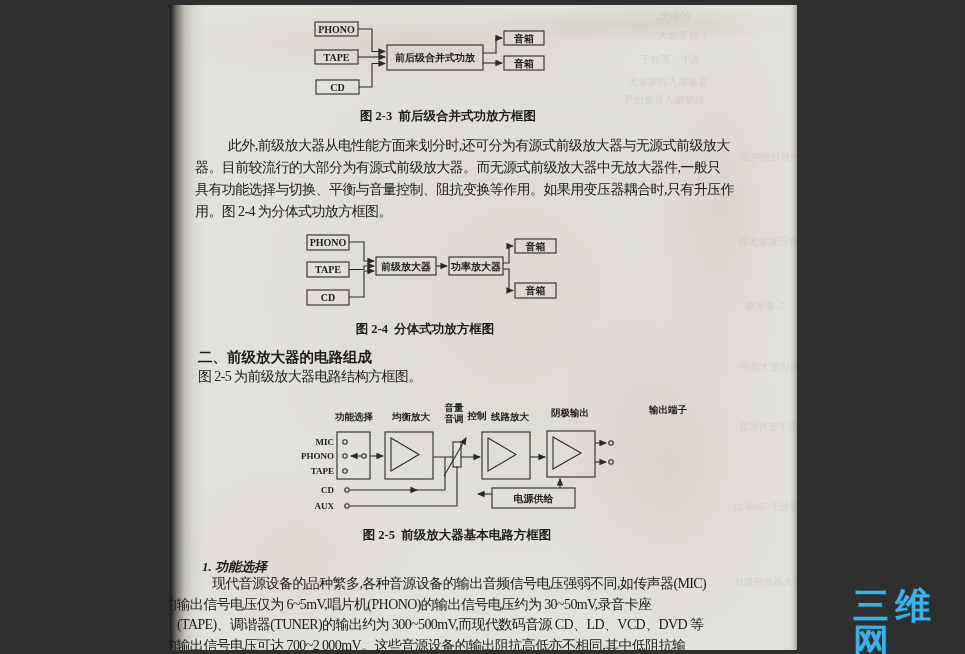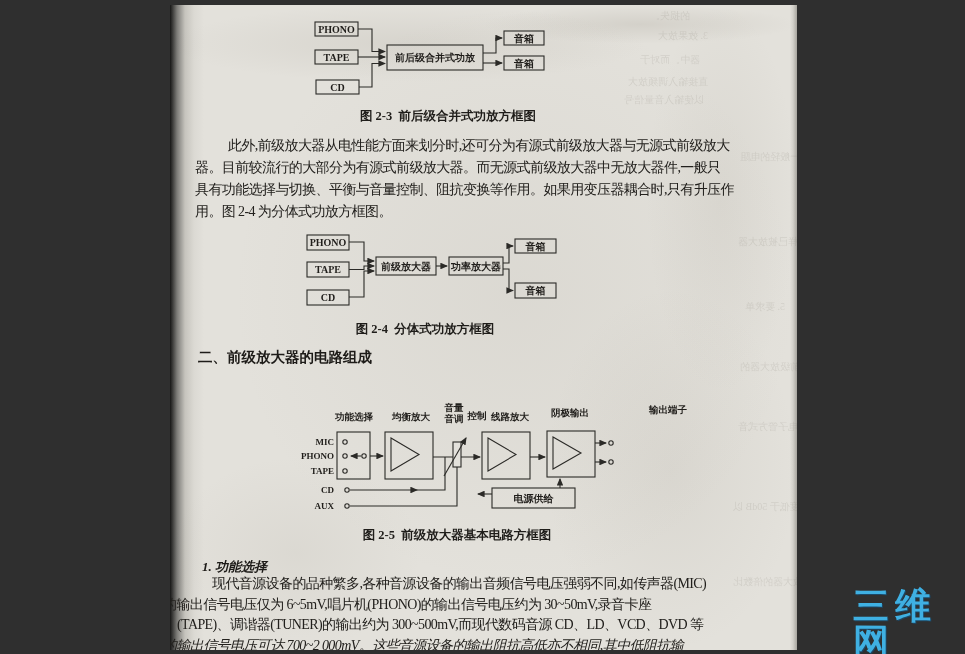--- a/index.html
+++ b/index.html
@@ -97,20 +97,21 @@
       <text class="boxlabel" x="28" y="42.5" text-anchor="middle">TAPE</text>
       <text class="boxlabel" x="28" y="70.5" text-anchor="middle">CD</text>
       <text class="boxlabel" x="106" y="39.5" text-anchor="middle">前级放大器</text>
       <text class="boxlabel" x="176" y="39.5" text-anchor="middle">功率放大器</text>
       <text class="boxlabel" x="235.5" y="19.5" text-anchor="middle">音箱</text>
       <text class="boxlabel" x="235.5" y="64" text-anchor="middle">音箱</text>
     </svg>
     <div class="cap" style="left:135px;top:316px;width:240px;">图 2-4  分体式功放方框图</div>
 
     <div class="hd" style="left:28px;top:343px;">二、前级放大器的电路组成</div>
+    <div class="tl" style="left:28px;top:365px;">图 2-5 为前级放大器电路结构方框图。</div>
 
     <svg class="fig" style="left:120px;top:394px;" width="460" height="126" viewBox="0 0 460 126">
       <g fill="none" stroke="#2b2a27" stroke-width="1.1">
         <rect x="47" y="33" width="33" height="47"></rect>
         <circle cx="55" cy="43" r="2.2"></circle>
         <circle cx="55" cy="57" r="2.2"></circle>
         <circle cx="55" cy="72" r="2.2"></circle>
         <circle cx="74" cy="57" r="2.2"></circle>
         <path d="M71,57 H61" marker-end="url(#ah)"></path>
         <path d="M80,57 H93" marker-end="url(#ah)"></path>
@@ -151,21 +152,21 @@
       <text class="inlabel" x="44" y="94" text-anchor="end">CD</text>
       <text class="inlabel" x="44" y="110" text-anchor="end">AUX</text>
       <text class="boxlabel" x="243.5" y="102.5" text-anchor="middle">电源供给</text>
     </svg>
     <div class="cap" style="left:147px;top:522px;width:280px;">图 2-5  前级放大器基本电路方框图</div>
 
     <div class="sub" style="left:32px;top:553px;">1. 功能选择</div>
     <div class="tl" style="left:42px;top:572px;">现代音源设备的品种繁多,各种音源设备的输出音频信号电压强弱不同,如传声器(MIC)</div>
     <div class="tl" style="left:-7px;top:593px;">的输出信号电压仅为 6~5mV,唱片机(PHONO)的输出信号电压约为 30~50mV,录音卡座</div>
     <div class="tl" style="left:7px;top:613px;">(TAPE)、调谐器(TUNER)的输出约为 300~500mV,而现代数码音源 CD、LD、VCD、DVD 等</div>
-    <div class="tl" style="left:-7px;top:634px;font-style:italic;">的输出信号电压可达 700~2 000mV。这些音源设备的输出阻抗高低亦不相同,其中低阻抗输</div>
+    <div class="tl" style="left:-7px;top:634px;">的输出信号电压可达 700~2 000mV。这些音源设备的输出阻抗高低亦不相同,其中低阻抗输</div>
 
     <div class="bleed" style="left:480px;top:4px;">的损失。</div>
     <div class="bleed" style="left:488px;top:24px;">3. 效果放大</div>
     <div class="bleed" style="left:470px;top:48px;">器中。而对于</div>
     <div class="bleed" style="left:458px;top:70px;">直接输入调频放大</div>
     <div class="bleed" style="left:454px;top:88px;">以使输入音量信号</div>
     <div class="bleed" style="left:570px;top:145px;">一般轻的电阻</div>
     <div class="bleed" style="left:568px;top:230px;">这样已被放大器</div>
     <div class="bleed" style="left:575px;top:295px;">5. 要求单</div>
     <div class="bleed" style="left:570px;top:355px;">前级放大器的</div>

